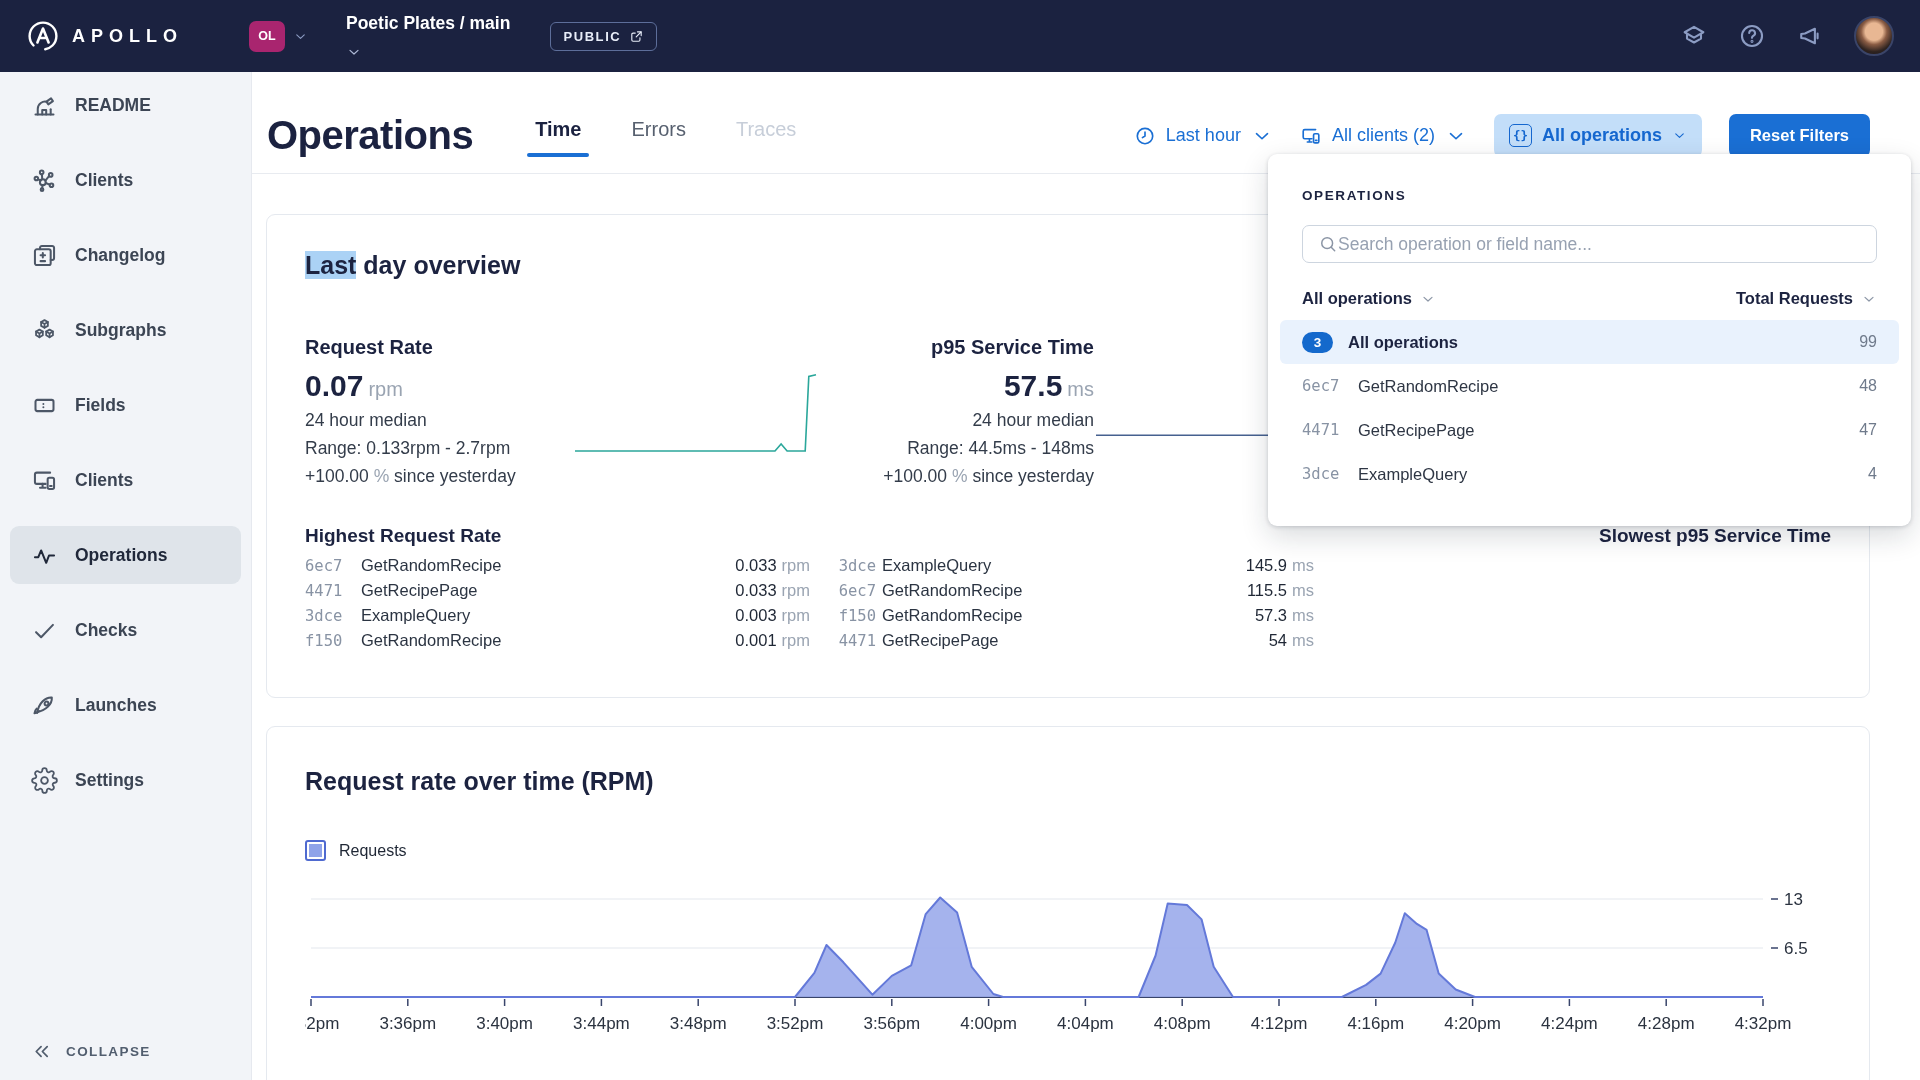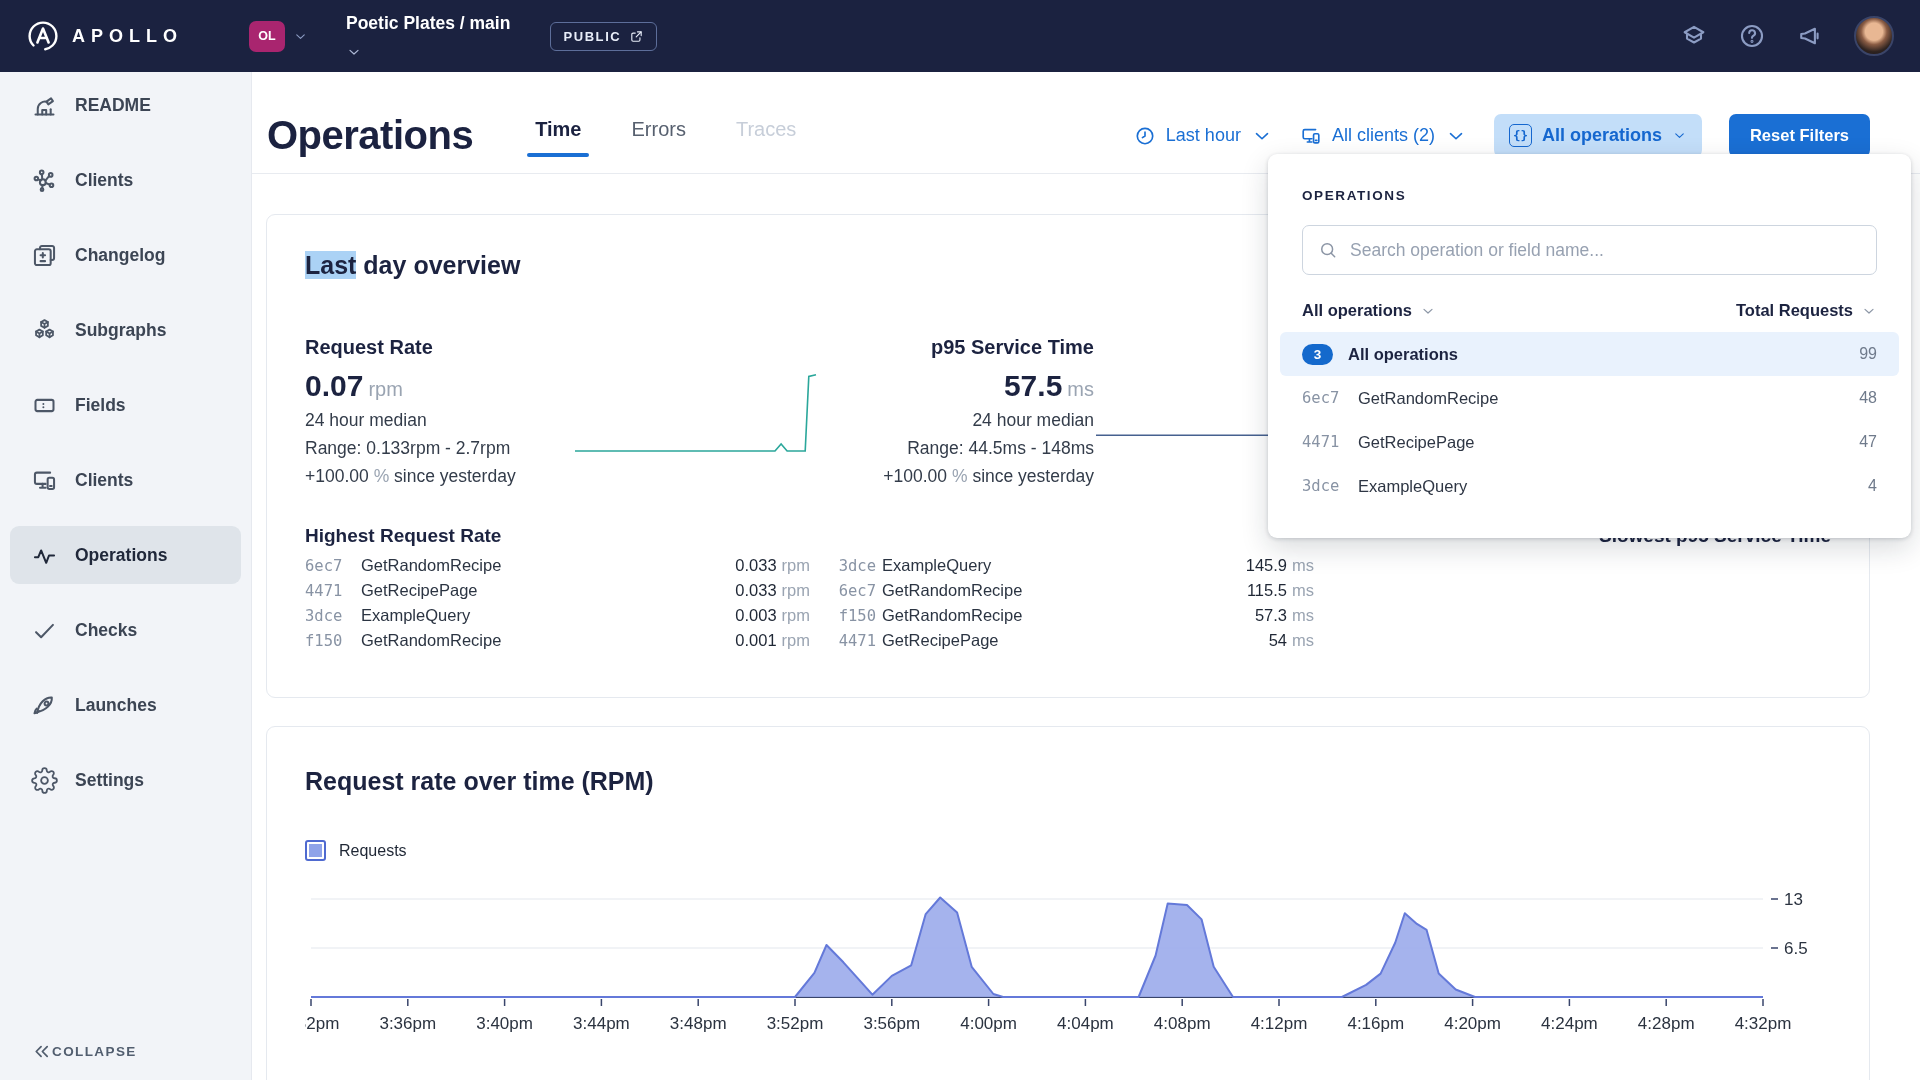--- a/index.html
+++ b/index.html
@@ -24,21 +24,21 @@
     background:radial-gradient(circle at 50% 38%, #e8b793 0 30%, #8a5c44 45%, #2e2320 70%, #17131a 100%);
     border:2px solid #3a4468; }
 
   
   .sidebar { position:fixed; top:72px; left:0; width:252px; height:1008px; background:#f2f4f8;
     border-right:1px solid #e6e9ef; padding-top:4px; z-index:50; }
   .side-item { display:flex; align-items:center; gap:17px; height:58px; margin:0 10px 17px 10px;
     padding:0 0 0 21px; border-radius:9px; color:#3c4554; font-size:17.5px; font-weight:600; cursor:pointer; }
   .side-item svg { width:27px; height:27px; color:#4d5767; flex:none; }
   .side-item.selected { background:#dfe4ea; color:#20283a; }
-  .collapse { position:absolute; bottom:18px; left:31px; display:flex; align-items:center; 
+  .collapse { position:absolute; bottom:18px; left:31px; display:flex; align-items:center; gap:14px;
     color:#525e6f; font-size:13.5px; font-weight:700; letter-spacing:1.4px; cursor:pointer;margin-top:48px; }
   .collapse svg { width:21px; height:21px; }
 
   
   .main { position:absolute; top:72px; left:216px; width:1704px; height:1008px; background:#fff; }
   .page-head { display:flex; align-items:center; padding:26px 50px 0 51px; height:102px;
     border-bottom:1px solid #e8ebf0; }
   .page-title { font-size:40px; font-weight:700; color:#1b2240; letter-spacing:-.5px; }
   .tabs { display:flex; gap:46px; margin-left:60px; align-items:center; }
   .tab { font-size:20px; position:relative; cursor:pointer; padding:10px 2px 22px; color:#57606f; }
@@ -88,21 +88,21 @@
   .legend { display:flex; align-items:center; gap:13px; margin-top:44px; cursor:pointer; width:140px; }
   .legend-swatch { width:21px; height:21px; border:2px solid #4f6ad0; border-radius:3px; background:#fff;
     display:flex; align-items:center; justify-content:center; }
   .legend-swatch i { display:block; width:13px; height:13px; background:#8fa3e9; }
   .legend-label { font-size:16px; color:#1f2735; }
 
   
   .dropdown { position:fixed; left:1268px; top:154px; width:643px; border-radius:9px; background:#fff;
     box-shadow:0 1px 4px rgba(18,28,45,.18), 0 10px 28px rgba(18,28,45,.16); z-index:200; padding:34px 34px 30px; }
   .dd-title { font-size:13.5px; font-weight:700; letter-spacing:1.6px; color:#1c2340; }
-  .dd-search { margin-top:22px; display:flex; align-items:center; gap:12px; height:50px;
+  .dd-search { margin-top:22px; display:flex; align-items:center; height:38px;
     border:1px solid #cdd5df; border-radius:7px; padding:0 15px; }
   .dd-search svg { width:20px; height:20px; color:#8b95a5; flex:none; }
   .dd-search input { border:none; outline:none; flex:1; font-size:17.5px; font-family:inherit; color:#2b3442; }
   .dd-search input::placeholder { color:#97a1b1; }
   .dd-head { margin-top:26px; display:flex; align-items:center; }
   .dd-head .gl, .dd-head .sl { font-size:16.5px; font-weight:700; color:#1c2340; display:flex; align-items:center; gap:8px; cursor:pointer; }
   .dd-head .sl { margin-left:auto; }
   .dd-head svg { width:16px; height:16px; color:#8c96a6; }
   .dd-rows { margin-top:12px; }
   .dd-row { display:flex; align-items:center; height:44px; padding:0 22px; margin:0 -22px; border-radius:6px;

